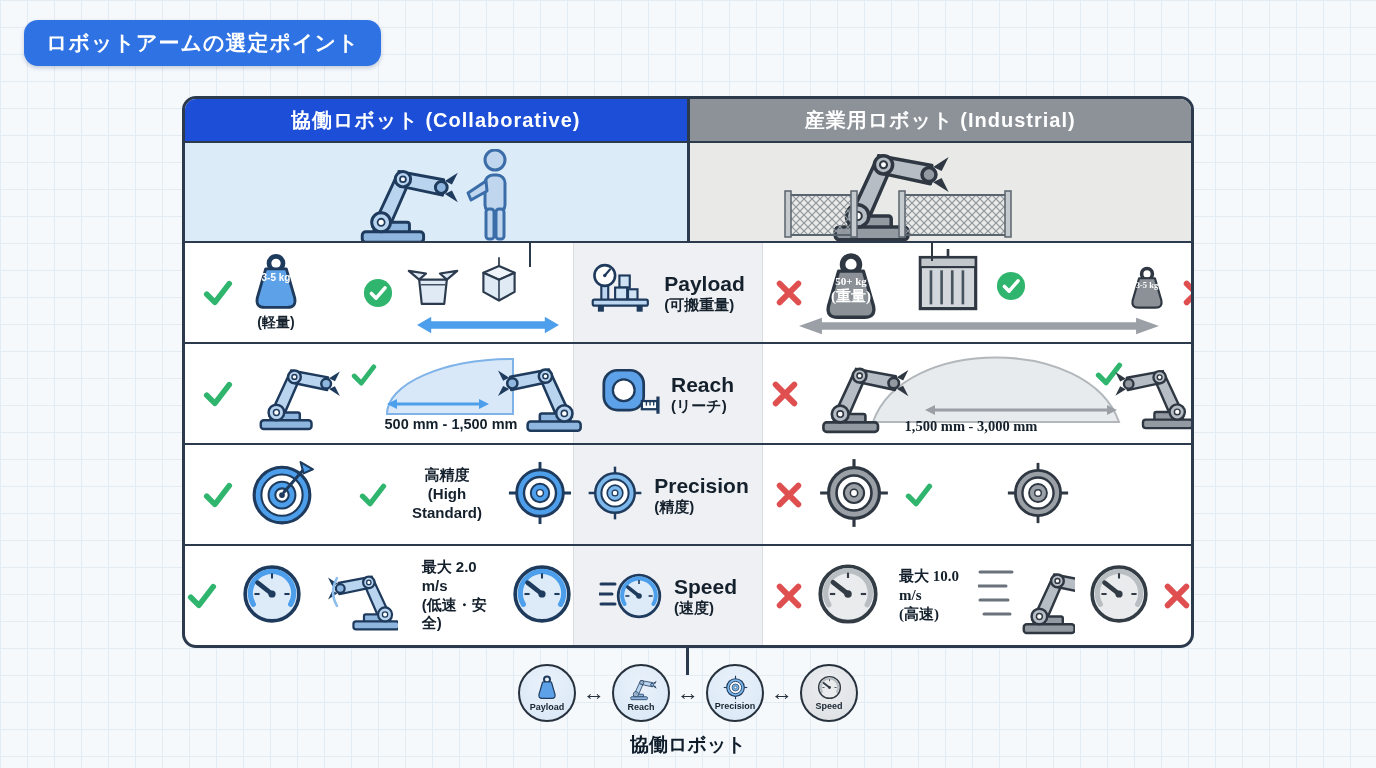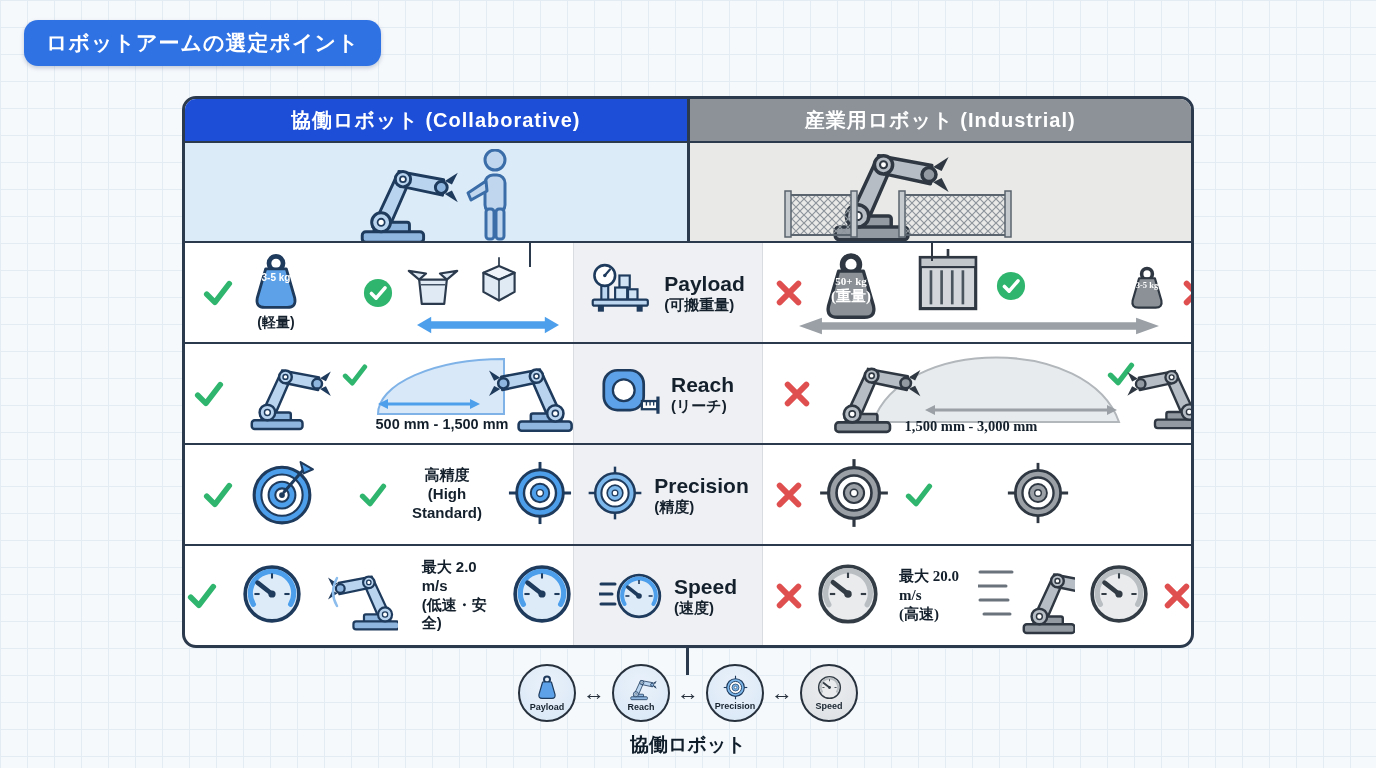--- a/index.html
+++ b/index.html
@@ -305,21 +305,21 @@
         </span>
       <svg class="dbl arrow-gray abs" style="left:36px; bottom:6px;" width="360" height="20" viewBox="0 0 220 22" preserveAspectRatio="none">
         <line x1="10" y1="11" x2="210" y2="11" stroke="currentColor" stroke-width="8"></line>
         <polygon points="0,11 14,2 14,20" fill="currentColor"></polygon>
         <polygon points="220,11 206,2 206,20" fill="currentColor"></polygon>
       </svg>
     </div>
   </div>
 
   <div class="drow">
-    <div class="cell-l" style="gap:10px; padding-left:9px;">
+    <div class="cell-l" style="gap:10px; padding-left:18px;">
       <span class="mark check">
           <svg width="30" height="30">
             <use href="#sym-check"></use>
           </svg>
         </span>
       <span><svg width="98" height="80" class="ic-blue-arm">
             <use href="#sym-arm"></use>
           </svg></span>
       <span class="mark check" style="align-self:flex-start; margin-top:18px;">
           <svg width="26" height="26">
@@ -341,21 +341,21 @@
     </div>
     <div class="cell-c">
       <span><svg width="58" height="52">
             <use href="#sym-tape"></use>
           </svg></span>
       <div class="crit-label">
         <span class="crit-en">Reach</span>
         <span class="crit-jp">(リーチ)</span>
       </div>
     </div>
-    <div class="cell-r" style="gap:3px; padding-left:20px;">
+    <div class="cell-r" style="gap:3px; padding-left:8px;">
       <svg class="abs" style="left:100px; top:6px;" width="266" height="80">
         <path d="M10 72 C 40 -14, 226 -14, 256 72 Z" fill="rgba(214,218,223,0.55)" stroke="#b2b7bc" stroke-width="2"></path>
         <line x1="70" y1="60" x2="246" y2="60" stroke="#9aa0a6" stroke-width="3"></line>
         <polygon points="62,60 72,55 72,65" fill="#9aa0a6"></polygon>
         <polygon points="254,60 244,55 244,65" fill="#9aa0a6"></polygon>
       </svg>
       <span class="range-text abs" style="left:118px; bottom:8px; width:180px;">1,500 mm - 3,000 mm</span>
       <span class="mark cross" style="z-index:1;">
           <svg width="28" height="28">
             <use href="#sym-x"></use>
@@ -467,21 +467,21 @@
     <div class="cell-r" style="gap:13px; padding-left:12px;">
       <span class="mark cross">
           <svg width="28" height="28">
             <use href="#sym-x"></use>
           </svg>
         </span>
       <span><svg width="64" height="64" class="ic-gray-gauge">
             <use href="#sym-gauge"></use>
           </svg></span>
       <div class="note" style="margin-left:6px;">
-        <div>最大 20.0 m/s</div>
+        <div>最大 10.0 m/s</div>
         <div>(高速)</div>
       </div>
       <svg width="126" height="80">
         <line x1="2" y1="16" x2="34" y2="16" stroke="#6a737c" stroke-width="3" stroke-linecap="round"></line>
         <line x1="0" y1="30" x2="28" y2="30" stroke="#6a737c" stroke-width="3" stroke-linecap="round"></line>
         <line x1="2" y1="44" x2="30" y2="44" stroke="#6a737c" stroke-width="3" stroke-linecap="round"></line>
         <line x1="6" y1="58" x2="32" y2="58" stroke="#6a737c" stroke-width="3" stroke-linecap="round"></line>
         <use href="#sym-arm" class="ic-gray-arm" x="28" y="0" width="98" height="80"></use>
       </svg>
       <span><svg width="62" height="62" class="ic-gray-gauge">

